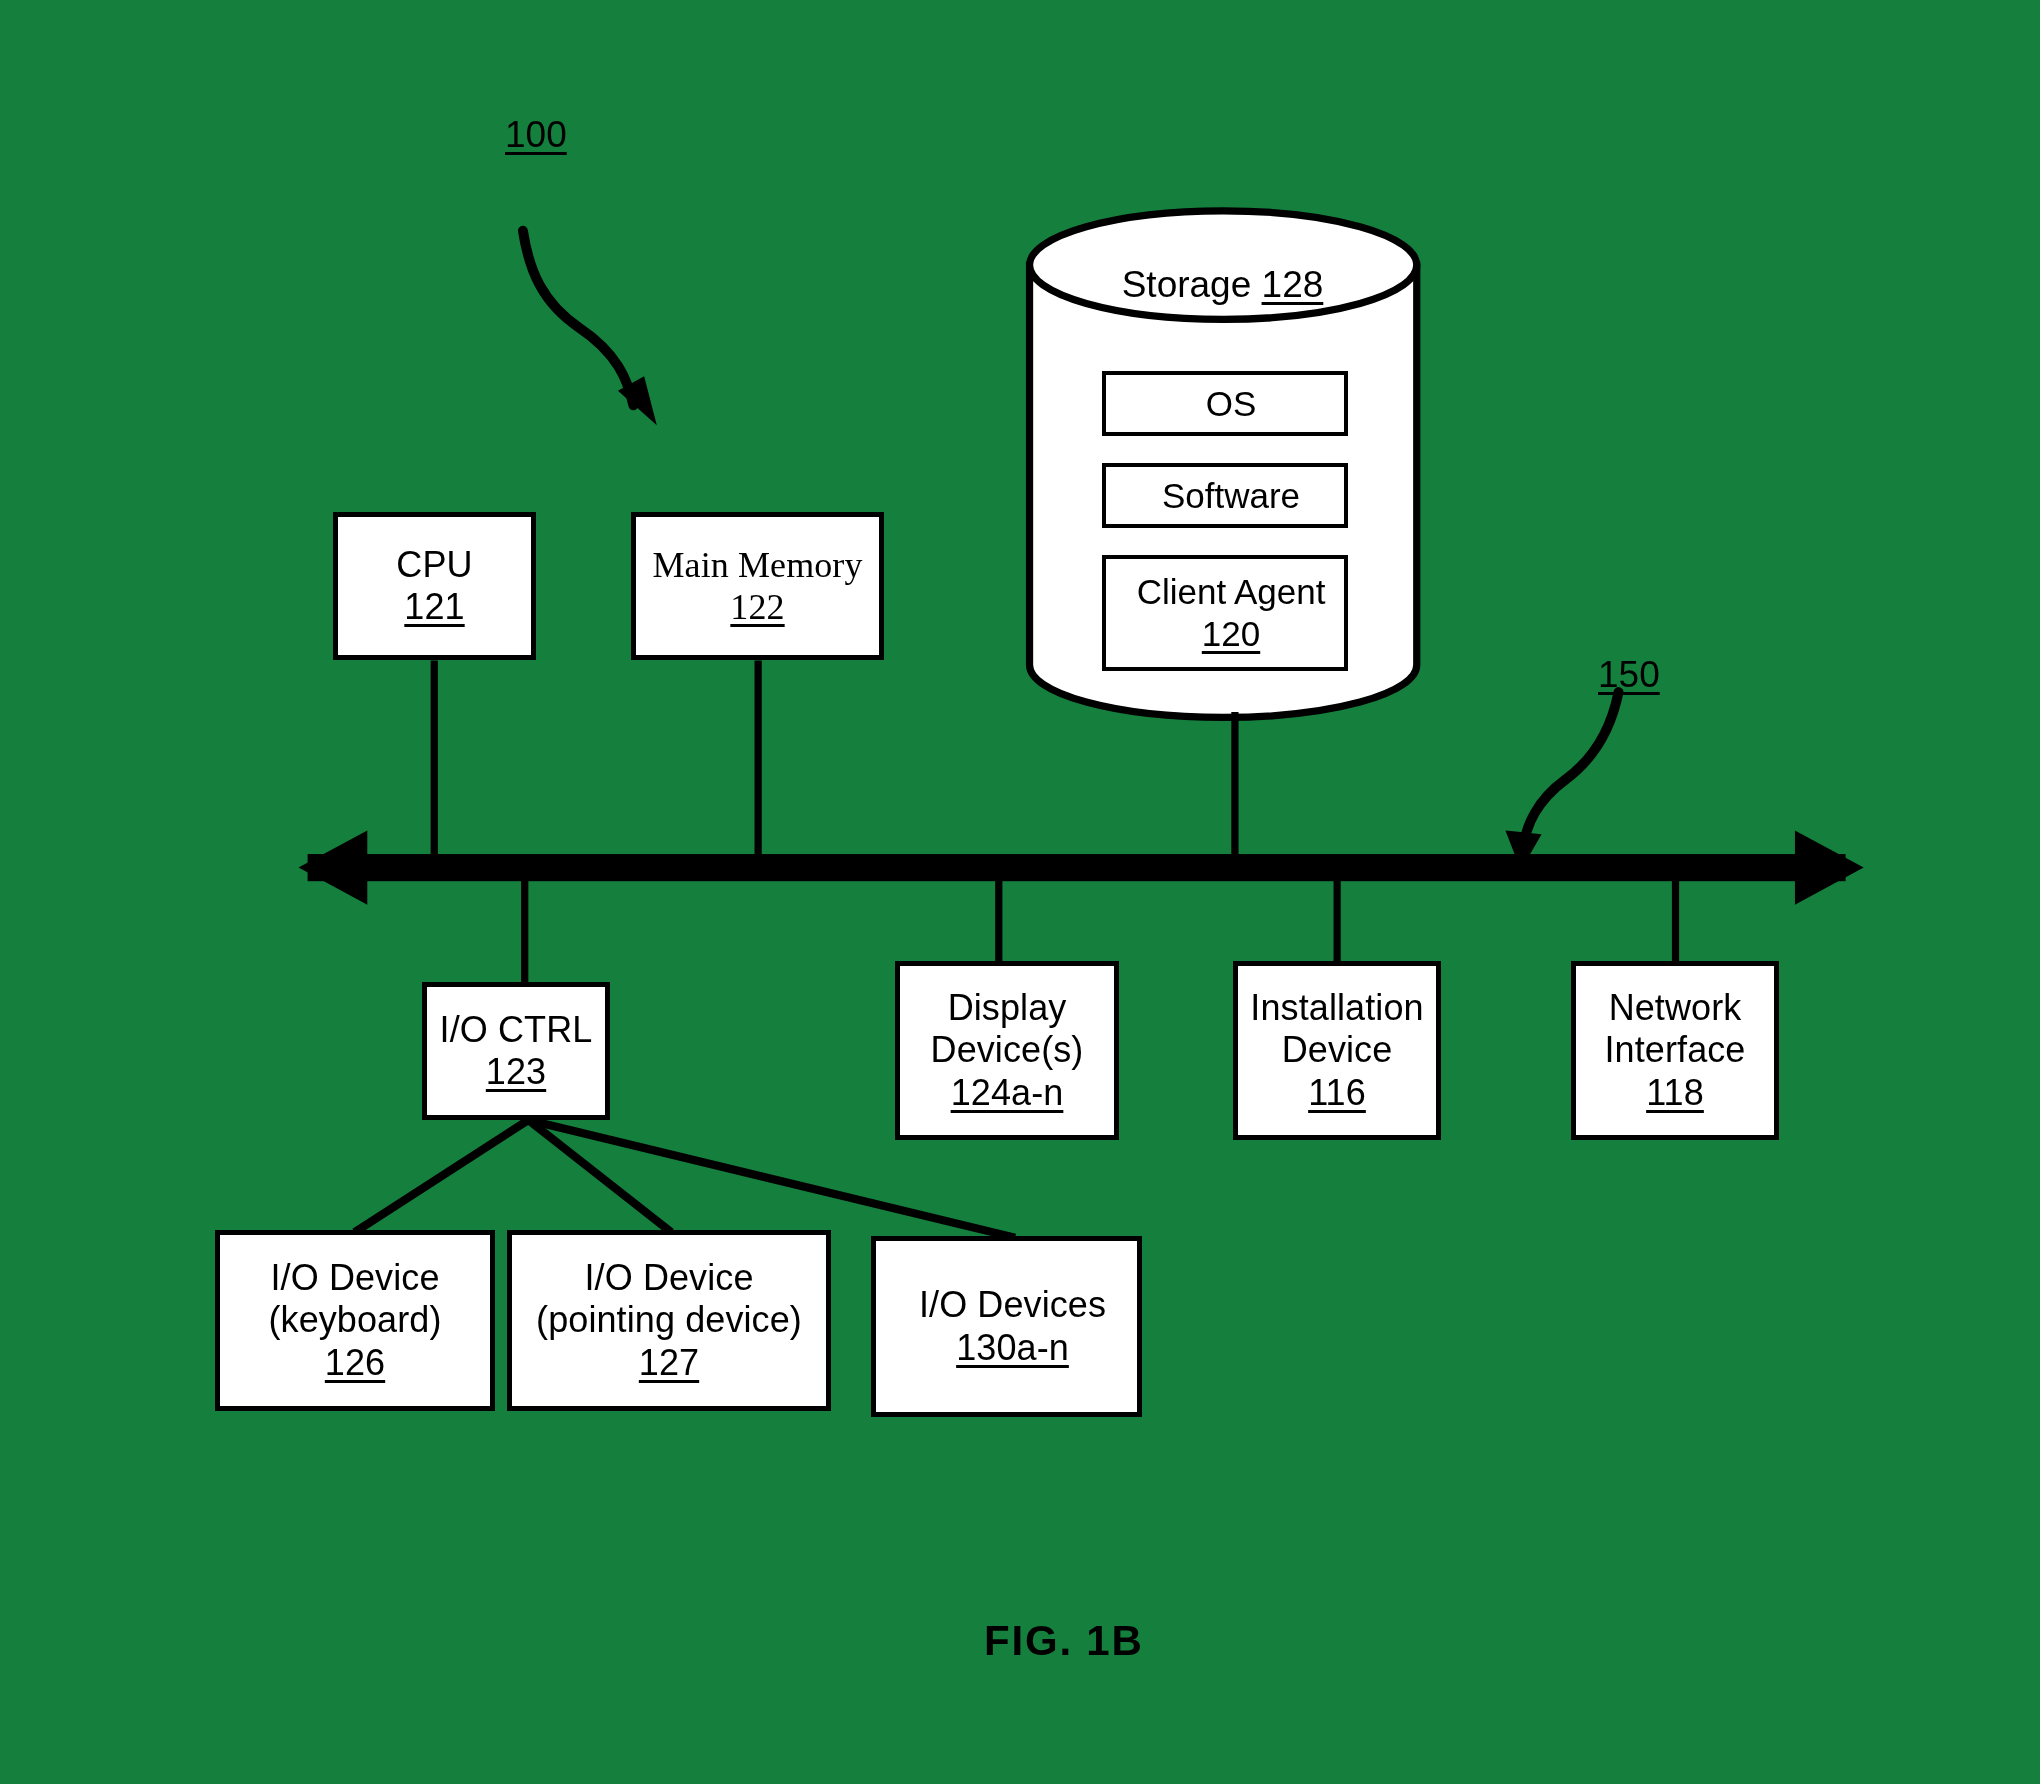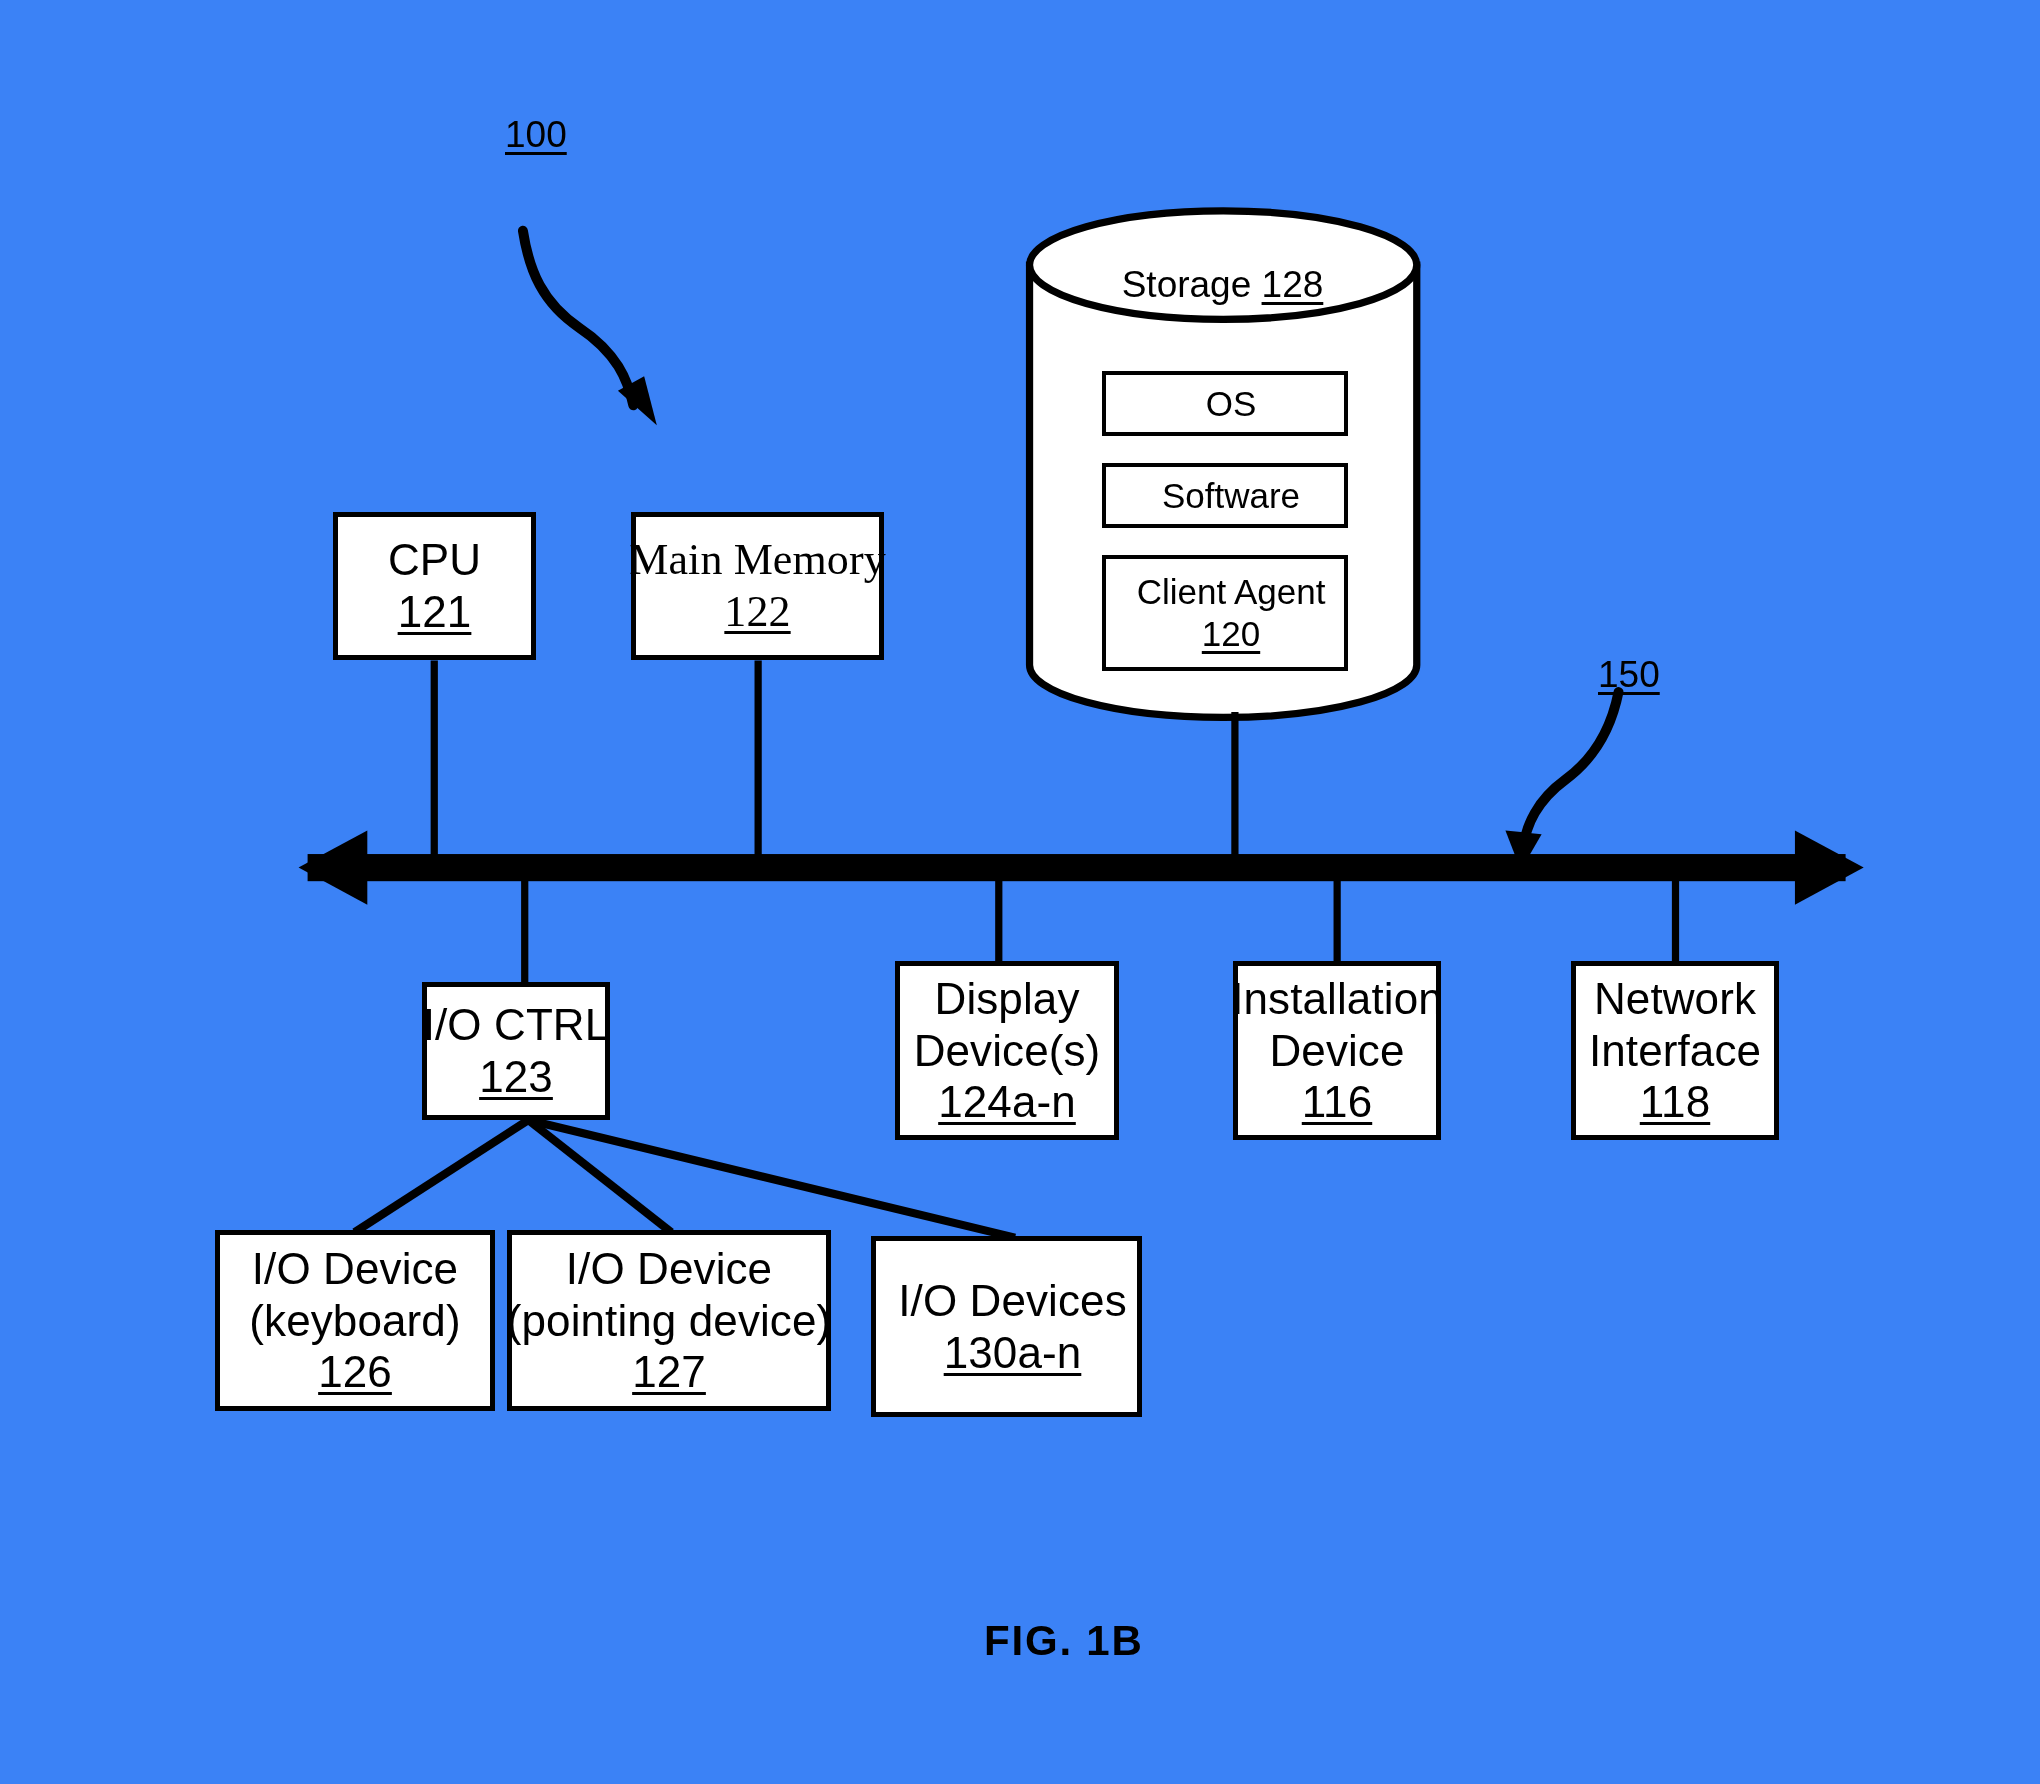--- a/index.html
+++ b/index.html
@@ -11,41 +11,41 @@
     width: 2041px;
     height: 1785px;
     font-family: "Liberation Sans", sans-serif;
     color: #000000;
     overflow: hidden;
   }
   #figure-root {
     position: relative;
     width: 2041px;
     height: 1785px;
-    background: #3b82f6;
+    background: #15803d;
   }
   svg.layer {
     position: absolute;
     left: 0;
     top: 0;
     width: 2041px;
     height: 1785px;
     pointer-events: none;
   }
   .node-box {
     position: absolute;
     box-sizing: border-box;
     border: 5.4px solid #000;
     background: #ffffff;
     display: flex;
     flex-direction: column;
     align-items: center;
     justify-content: center;
     text-align: center;
-    font-size: 44px;
+    font-size: 36px;
     line-height: 1.18;
     letter-spacing: 0.1px;
   }
   .node-box .line {
     white-space: nowrap;
   }
   .ref {
     text-decoration: underline;
     text-underline-offset: 4.5px;
     text-decoration-thickness: 2.7px;

